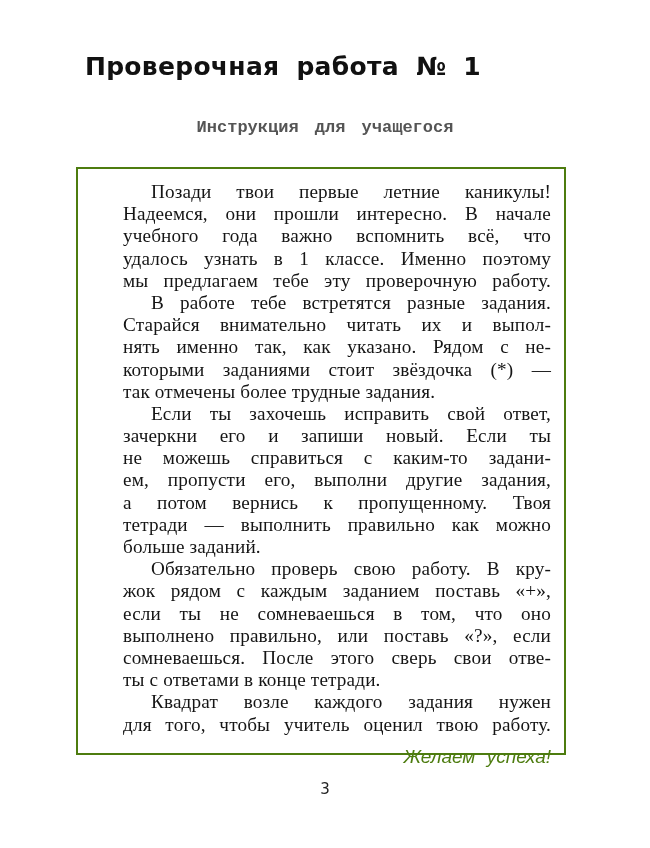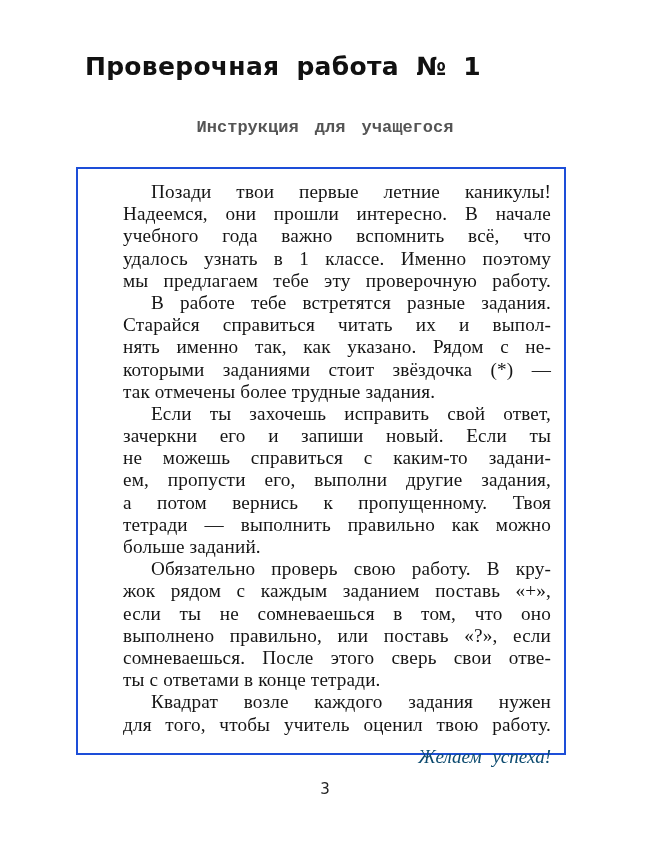--- a/index.html
+++ b/index.html
@@ -38,21 +38,21 @@
       font-size: 17px;
       word-spacing: 6px;
       color: #555555;
     }
     .instruction-box {
       position: absolute;
       left: 76px;
       top: 167px;
       width: 490px;
       height: 588px;
-      border: 2px solid #1d4ed8;
+      border: 2px solid #4d7c0f;
       box-sizing: border-box;
       padding: 12px 13px 0 17px;
     }
     .para {
       font-family: "Liberation Serif", "DejaVu Serif", serif;
       font-size: 19.2px;
       line-height: 22.2px;
       text-align: justify;
       text-indent: 28px;
       margin: 0;
@@ -62,27 +62,27 @@
     .line {
       display: block;
       text-align: justify;
       text-align-last: justify;
       white-space: nowrap;
       height: 22.2px;
     }
     .line.indent { padding-left: 28px; }
     .line.last { text-align-last: left; }
     .wish {
-      font-family: Liberation Serif, serif;
+      font-family: Liberation Sans, sans-serif;
       font-style: italic;
       font-size: 19px;
       text-align: right;
       margin-top: 10px;
       word-spacing: 6px;
-      color: #0c4a6e;
+      color: #4d7c0f;
     }
     .page-number {
       position: absolute;
       top: 780px;
       left: 0;
       width: 650px;
       text-align: center;
       font-family: "DejaVu Sans", sans-serif;
       font-size: 15px;
       color: #222222;
@@ -97,21 +97,21 @@
 <div class="instruction-box">
   <div class="para">
     <span class="line indent">Позади твои первые летние каникулы!</span>
     <span class="line">Надеемся, они прошли интересно. В начале</span>
     <span class="line">учебного года важно вспомнить всё, что</span>
     <span class="line">удалось узнать в 1 классе. Именно поэтому</span>
     <span class="line">мы предлагаем тебе эту проверочную работу.</span>
   </div>
   <div class="para">
     <span class="line indent">В работе тебе встретятся разные задания.</span>
-    <span class="line">Старайся справиться читать их и выпол-</span>
+    <span class="line">Старайся внимательно читать их и выпол-</span>
     <span class="line">нять именно так, как указано. Рядом с не-</span>
     <span class="line">которыми заданиями стоит звёздочка (*) —</span>
     <span class="line last">так отмечены более трудные задания.</span>
   </div>
   <div class="para">
     <span class="line indent">Если ты захочешь исправить свой ответ,</span>
     <span class="line">зачеркни его и запиши новый. Если ты</span>
     <span class="line">не можешь справиться с каким-то задани-</span>
     <span class="line">ем, пропусти его, выполни другие задания,</span>
     <span class="line">а потом вернись к пропущенному. Твоя</span>

